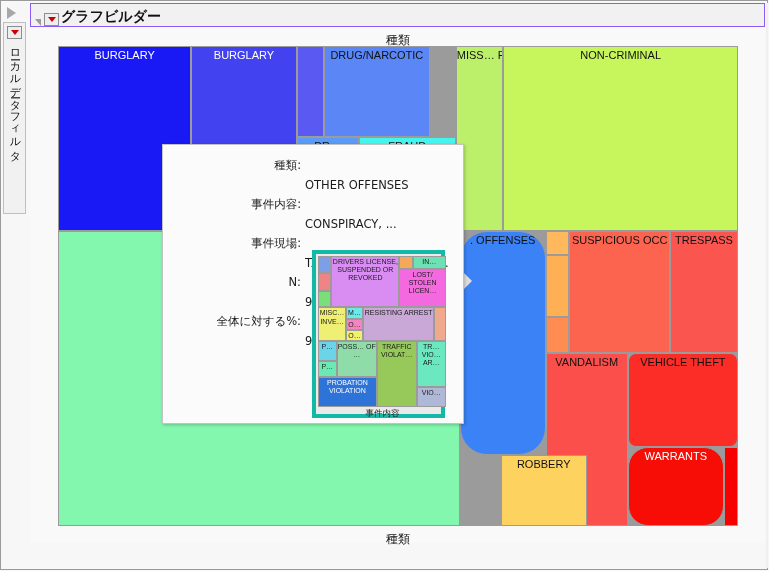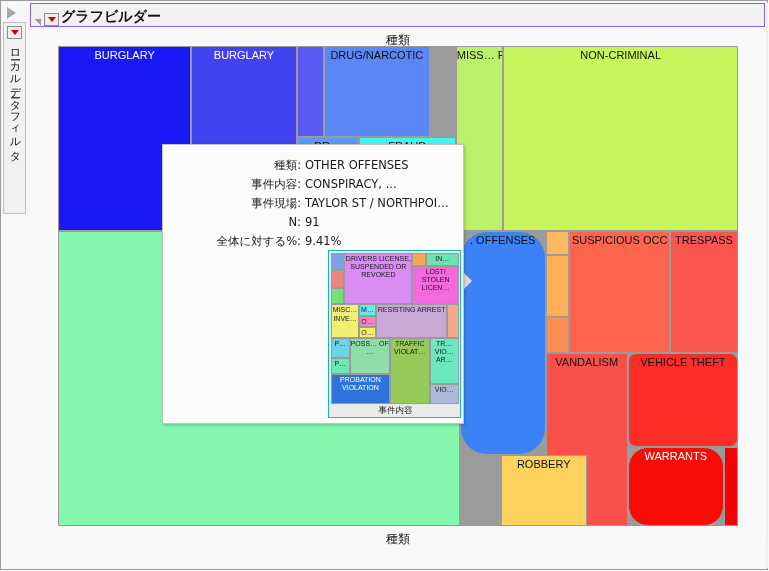--- a/index.html
+++ b/index.html
@@ -103,25 +103,25 @@
   .tooltip{
     position:absolute;left:162px;top:144px;width:302px;height:280px;
     background:#fbfbfb;border:1px solid #c2c2c2;
     box-shadow:1px 1px 3px rgba(0,0,0,.22);
     box-sizing:border-box;
     font-family:"DejaVu Sans",sans-serif;
   }
   .tt-rows{padding:11px 6px 0 6px;}
   .tt-row{display:flex;font-size:11.5px;line-height:19px;color:#1a1a1a;white-space:nowrap;}
   .tt-key{width:132px;text-align:right;flex:none;}
-  .tt-val{margin-left:4px;overflow:hidden;text-overflow:ellipsis;}
+  .tt-val{margin-left:4px;overflow:hidden;text-overflow:ellipsis;margin-top:20px;}
 
   .tt-mini{
-    position:absolute;left:165px;top:105px;width:133px;height:168px;
-    background:#eaeaea;border:1px solid #14b8a6;box-sizing:border-box;
+    position:absolute;left:149px;top:105px;width:133px;height:168px;
+    background:#eaeaea;border:4px solid #14b8a6;box-sizing:border-box;
   }
   .mini-map{
     position:absolute;left:2px;top:2px;width:128px;height:151px;background:#9b9b9b;
   }
   .mcell{
     position:absolute;box-sizing:border-box;border:1px solid #9b9b9b;overflow:hidden;
   }
   .mcell .mlbl{
     display:block;width:100%;text-align:center;
     font-size:7px;line-height:8.2px;color:#1a1a1a;

